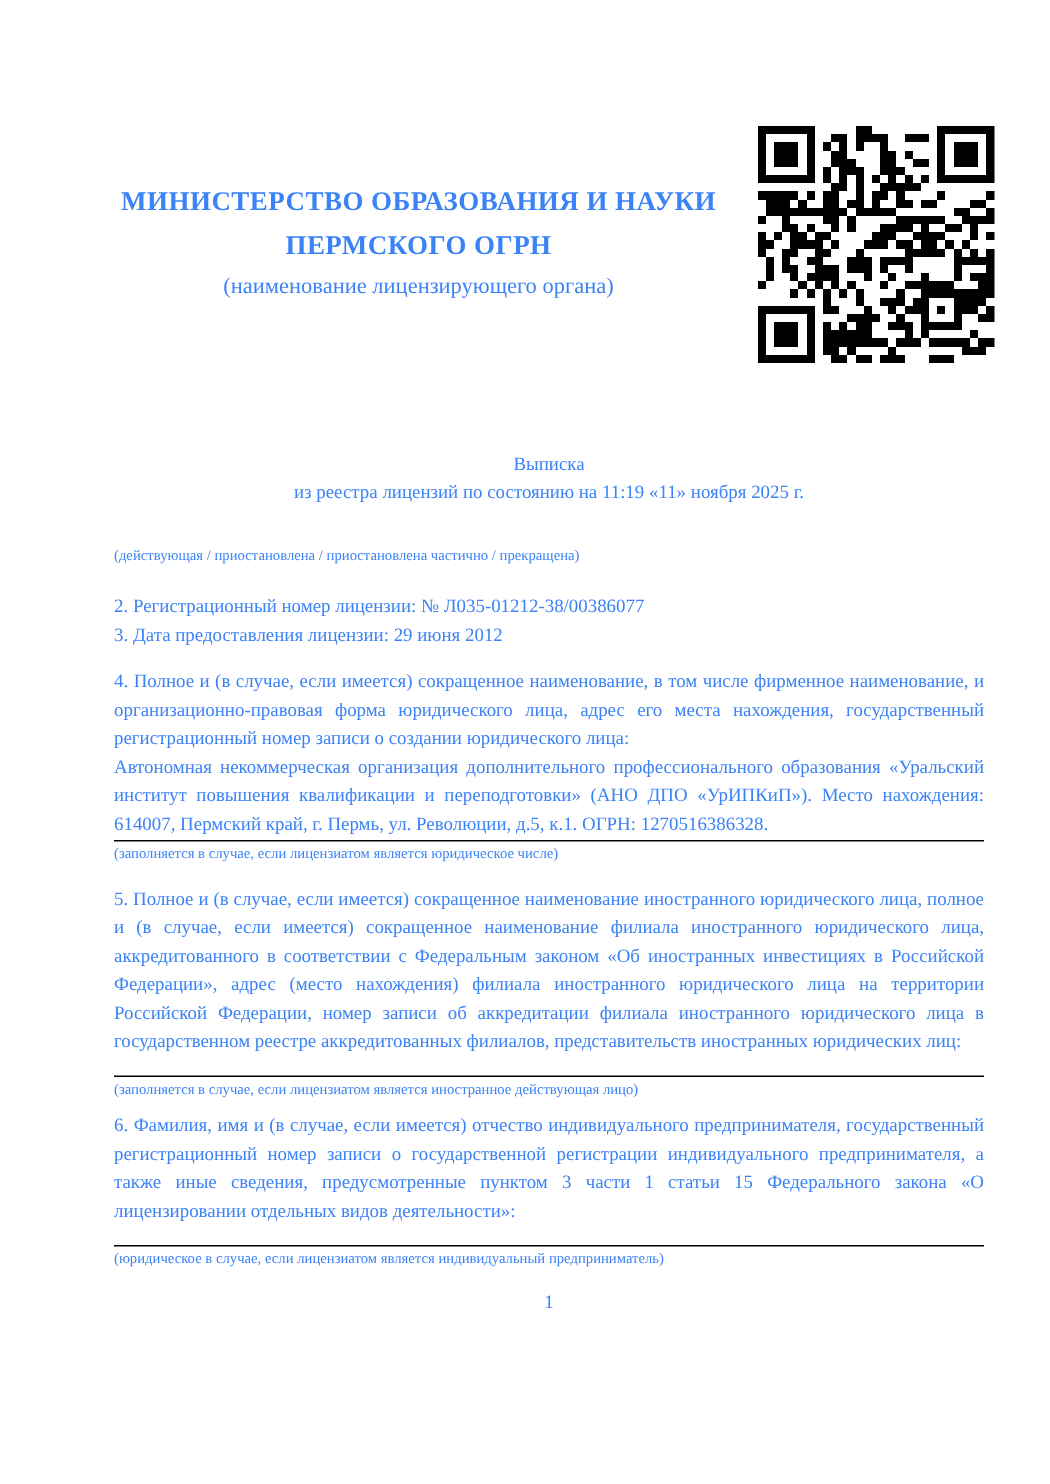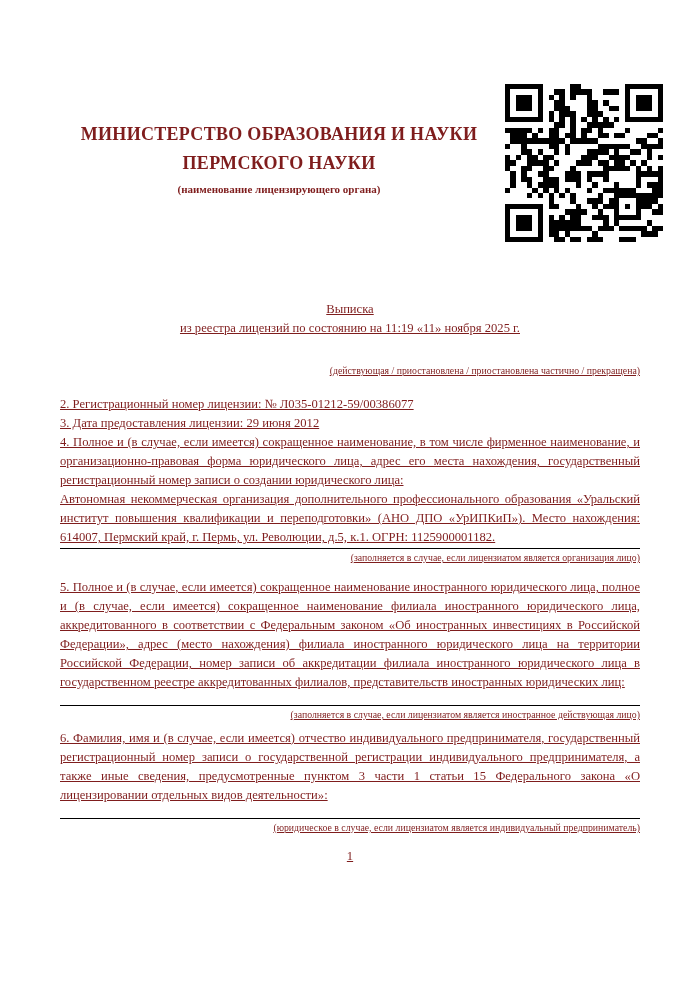--- a/index.html
+++ b/index.html
@@ -2,72 +2,70 @@
 <html><head>
 <meta charset="utf-8">
 <style>
   html, body { margin: 0; padding: 0; background: #ffffff; }
   .page {
     position: relative;
     width: 700px;
     height: 989px;
     background: #ffffff;
     font-family: "Liberation Serif", serif;
-    color: #7f1d1d;
+    color: #3b82f6;
     overflow: hidden;
   }
   .header {
     position: absolute;
     left: 64px;
     top: 120px;
     width: 430px;
     text-align: center;
   }
   .ministry-name {
     font-size: 18px;
     font-weight: bold;
     line-height: 29px;
     letter-spacing: 0.3px;
   }
   .header-caption {
     margin-top: 5px;
-    font-size: 11px;
-    font-weight: bold;
+    font-size: 15px;
   }
   .qr {
     position: absolute;
     left: 505px;
     top: 84px;
     width: 158px;
     height: 158px;
   }
   .qr svg { width: 100%; height: 100%; shape-rendering: crispEdges; }
   .content {
     position: absolute;
-    left: 60px;
+    left: 76px;
     top: 300px;
     width: 580px;
     font-size: 12.6px;
     line-height: 19px;
-    text-decoration: underline;
   }
   .doc-title { text-align: center; }
   .item { margin: 0; }
   .item-1 { margin-top: 26px; }
   .item-2 { margin-top: 18px; }
   .item-3 { }
-  .item-4 { margin-top: 0; }
+  .item-4 { margin-top: 12px; }
   .item-5 { margin-top: 14px; }
   .item-6 { margin-top: 8px; }
   .item-7 { margin-top: 20px; }
   .para { text-align: justify; }
   .small-caption {
     font-size: 9.8px;
     line-height: 13px;
-    text-align: right;
+    text-align: left;
     margin-top: 2px;
   }
   .fill-line {
     border-top: 1.6px solid #000000;
     height: 0;
     margin-top: 1px;
   }
   .fill-line.gap { margin-top: 13px; }
   .page-number {
     text-align: center;
@@ -76,21 +74,21 @@
   }
 </style>
 </head>
 <body>
 
 <div class="page">
 
   <div class="header">
     <div class="ministry-name">
       <div>МИНИСТЕРСТВО ОБРАЗОВАНИЯ И НАУКИ</div>
-      <div>ПЕРМСКОГО НАУКИ</div>
+      <div>ПЕРМСКОГО ОГРН</div>
     </div>
     <div class="header-caption">(наименование лицензирующего органа)</div>
   </div>
 
   <div class="qr">
     <svg id="qr-svg" viewBox="0 0 29 29" xmlns="http://www.w3.org/2000/svg" fill="#000000">
         <rect x="0" y="0" width="1" height="1"></rect>
         <rect x="1" y="0" width="1" height="1"></rect>
         <rect x="2" y="0" width="1" height="1"></rect>
         <rect x="3" y="0" width="1" height="1"></rect>
@@ -525,32 +523,32 @@
     <div class="doc-title">
       <div>Выписка</div>
       <div>из реестра лицензий по состоянию на 11:19 «11» ноября 2025 г.</div>
     </div>
 
     <div class="item item-1">
       <div class="small-caption">(действующая / приостановлена / приостановлена частично / прекращена)</div>
     </div>
 
     <div class="item item-2">
-      <div>2. Регистрационный номер лицензии: № Л035-01212-59/00386077</div>
+      <div>2. Регистрационный номер лицензии: № Л035-01212-38/00386077</div>
     </div>
 
     <div class="item item-3">
       <div>3. Дата предоставления лицензии: 29 июня 2012</div>
     </div>
 
     <div class="item item-4">
       <div class="para">4. Полное и (в случае, если имеется) сокращенное наименование, в том числе фирменное наименование, и организационно-правовая форма юридического лица, адрес его места нахождения, государственный регистрационный номер записи о создании юридического лица:</div>
-      <div class="para">Автономная некоммерческая организация дополнительного профессионального образования «Уральский институт повышения квалификации и переподготовки» (АНО ДПО «УрИПКиП»). Место нахождения: 614007, Пермский край, г. Пермь, ул. Революции, д.5, к.1. ОГРН: 1125900001182.</div>
+      <div class="para">Автономная некоммерческая организация дополнительного профессионального образования «Уральский институт повышения квалификации и переподготовки» (АНО ДПО «УрИПКиП»). Место нахождения: 614007, Пермский край, г. Пермь, ул. Революции, д.5, к.1. ОГРН: 1270516386328.</div>
       <div class="fill-line"></div>
-      <div class="small-caption">(заполняется в случае, если лицензиатом является организация лицо)</div>
+      <div class="small-caption">(заполняется в случае, если лицензиатом является юридическое числе)</div>
     </div>
 
     <div class="item item-5">
       <div class="para">5. Полное и (в случае, если имеется) сокращенное наименование иностранного юридического лица, полное и (в случае, если имеется) сокращенное наименование филиала иностранного юридического лица, аккредитованного в соответствии с Федеральным законом «Об иностранных инвестициях в Российской Федерации», адрес (место нахождения) филиала иностранного юридического лица на территории Российской Федерации, номер записи об аккредитации филиала иностранного юридического лица в государственном реестре аккредитованных филиалов, представительств иностранных юридических лиц:</div>
       <div class="fill-line gap"></div>
       <div class="small-caption">(заполняется в случае, если лицензиатом является иностранное действующая лицо)</div>
     </div>
 
     <div class="item item-6">
       <div class="para">6. Фамилия, имя и (в случае, если имеется) отчество индивидуального предпринимателя, государственный регистрационный номер записи о государственной регистрации индивидуального предпринимателя, а также иные сведения, предусмотренные пунктом 3 части 1 статьи 15 Федерального закона «О лицензировании отдельных видов деятельности»:</div>

